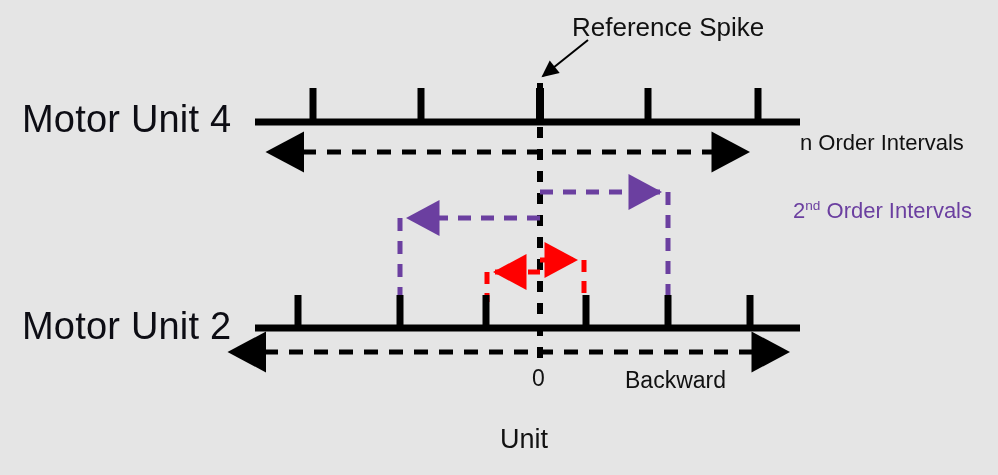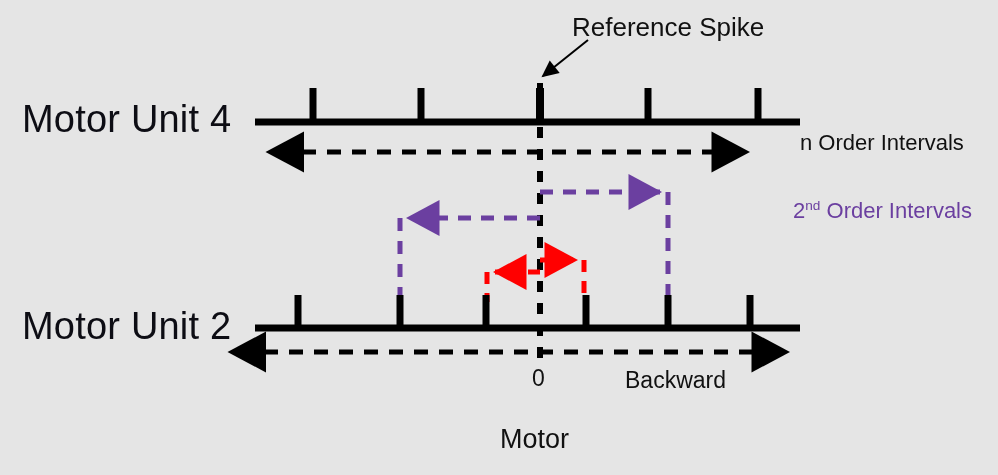--- a/index.html
+++ b/index.html
@@ -158,15 +158,15 @@
   <div class="legend-label" id="legend-2nd">
     <span>2</span><sup>nd</sup><span> Order Intervals</span>
   </div>
 
 
 
   <div class="axis-text" id="label-zero">0</div>
 
   <div class="axis-text" id="label-forward">Backward</div>
 
-  <div class="axis-text" id="label-time">Motor</div>
+  <div class="axis-text" id="label-time">Unit</div>
 
 </div>
 
 </body></html>

